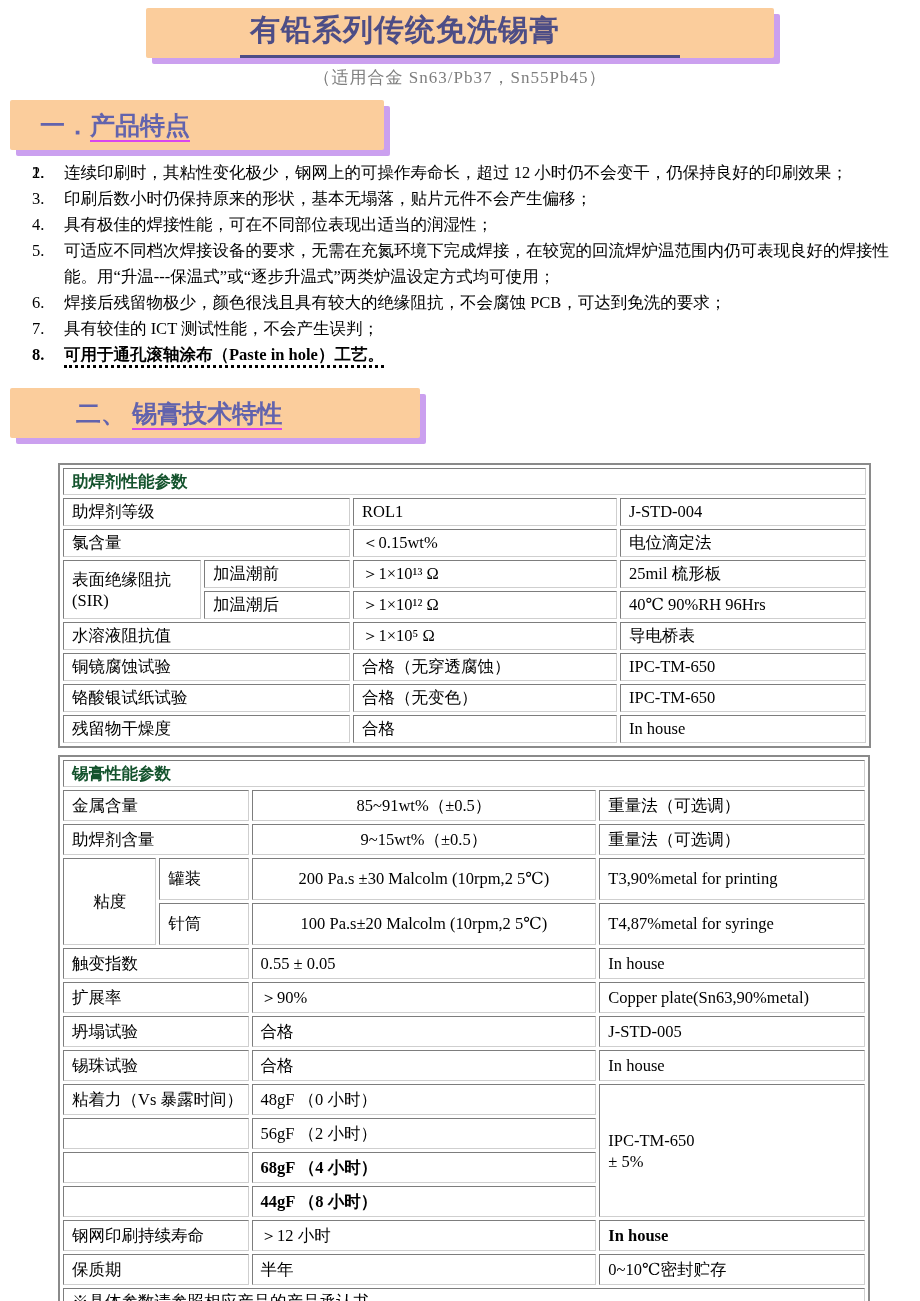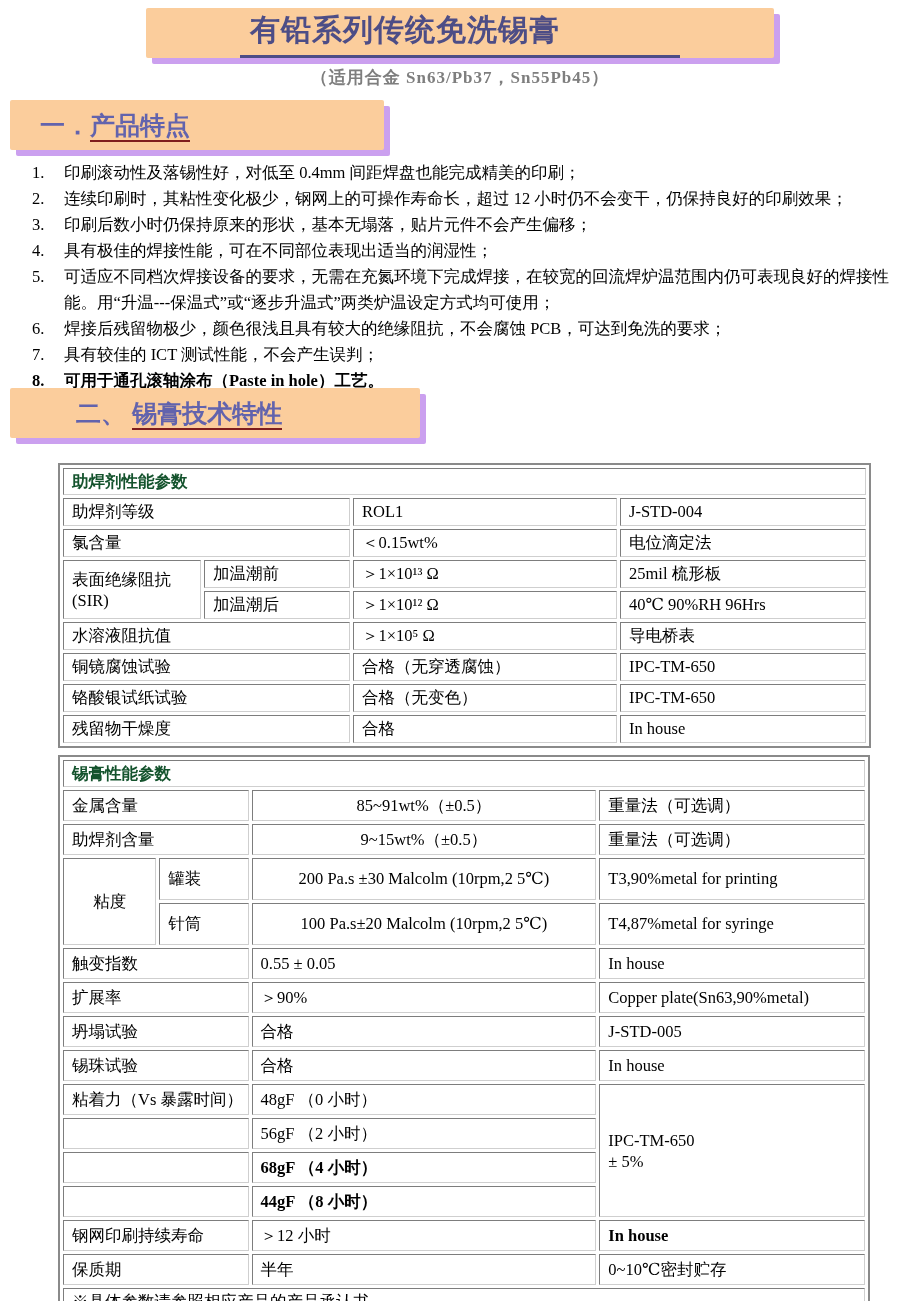--- a/index.html
+++ b/index.html
@@ -14,29 +14,29 @@
   }
   .title-banner{left:146px;top:8px;width:628px;height:50px;
     display:flex;align-items:flex-end;justify-content:center;}
   .title-text{
     font-size:30px;font-weight:bold;color:#4D4D86;letter-spacing:1px;
     border-bottom:3px solid #4D4D86;padding:0 120px 3px 10px;line-height:44px;white-space:nowrap;
   }
   .title-text .heavy{font-weight:900;}
   .subtitle{
     position:absolute;top:66px;left:0;width:920px;text-align:center;
-    font-size:17px;font-weight:bold;color:#7E7E7E;letter-spacing:1px;
+    font-size:17px;font-weight:normal;color:#7E7E7E;letter-spacing:1px;
   }
   .section-banner{left:10px;top:100px;width:374px;height:50px;
     display:flex;align-items:center;}
   .section-banner.two{top:388px;padding-left:36px;}
   .section-heading{
     font-size:25px;font-weight:bold;color:#6263AD;padding-left:30px;white-space:nowrap;
   }
-  .section-heading .u{border-bottom:2px solid #7f1d1d;padding-bottom:1px;}
+  .section-heading .u{border-bottom:2px solid #d946ef;padding-bottom:1px;}
   
   .features{
     position:absolute;left:18px;top:160px;width:894px;
     font-size:16.5px;line-height:26px;
   }
   .feature{position:relative;padding-left:46px;}
   .feature .no{position:absolute;left:14px;top:0;}
   .feature.last .no{font-weight:bold;}
   .feature.last .txt{font-weight:bold;border-bottom:3px dotted #000;padding-bottom:1px;}
   
@@ -70,21 +70,21 @@
     <div class="title-text"><span class="heavy">有铅</span><span>系列传统免洗锡膏</span></div>
   </div>
 
   <div class="subtitle">（适用合金 Sn63/Pb37，Sn55Pb45）</div>
 
   <div class="banner section-banner">
     <div class="section-heading"><span>一．</span><span class="u">产品特点</span></div>
   </div>
 
   <div class="features">
-    <div class="feature"><span class="no">1.</span><span class="txt">印刷滚动性及落锡性好，对低至 0.4mm 间距焊盘也能完成精美的印刷；</span></div>
+    <div class="feature"><span class="no">1.</span></div>
     <div class="feature"><span class="no">2.</span><span class="txt">连续印刷时，其粘性变化极少，钢网上的可操作寿命长，超过 12 小时仍不会变干，仍保持良好的印刷效果；</span></div>
     <div class="feature"><span class="no">3.</span><span class="txt">印刷后数小时仍保持原来的形状，基本无塌落，贴片元件不会产生偏移；</span></div>
     <div class="feature"><span class="no">4.</span><span class="txt">具有极佳的焊接性能，可在不同部位表现出适当的润湿性；</span></div>
     <div class="feature"><span class="no">5.</span><span class="txt">可适应不同档次焊接设备的要求，无需在充氮环境下完成焊接，在较宽的回流焊炉温范围内仍可表现良好的焊接性能。用“升温---保温式”或“逐步升温式”两类炉温设定方式均可使用；</span></div>
     <div class="feature"><span class="no">6.</span><span class="txt">焊接后残留物极少，颜色很浅且具有较大的绝缘阻抗，不会腐蚀 PCB，可达到免洗的要求；</span></div>
     <div class="feature"><span class="no">7.</span><span class="txt">具有较佳的 ICT 测试性能，不会产生误判；</span></div>
     <div class="feature last"><span class="no">8.</span><span class="txt">可用于通孔滚轴涂布（Paste in hole）工艺。</span></div>
   </div>
 
   <div class="banner section-banner two">

